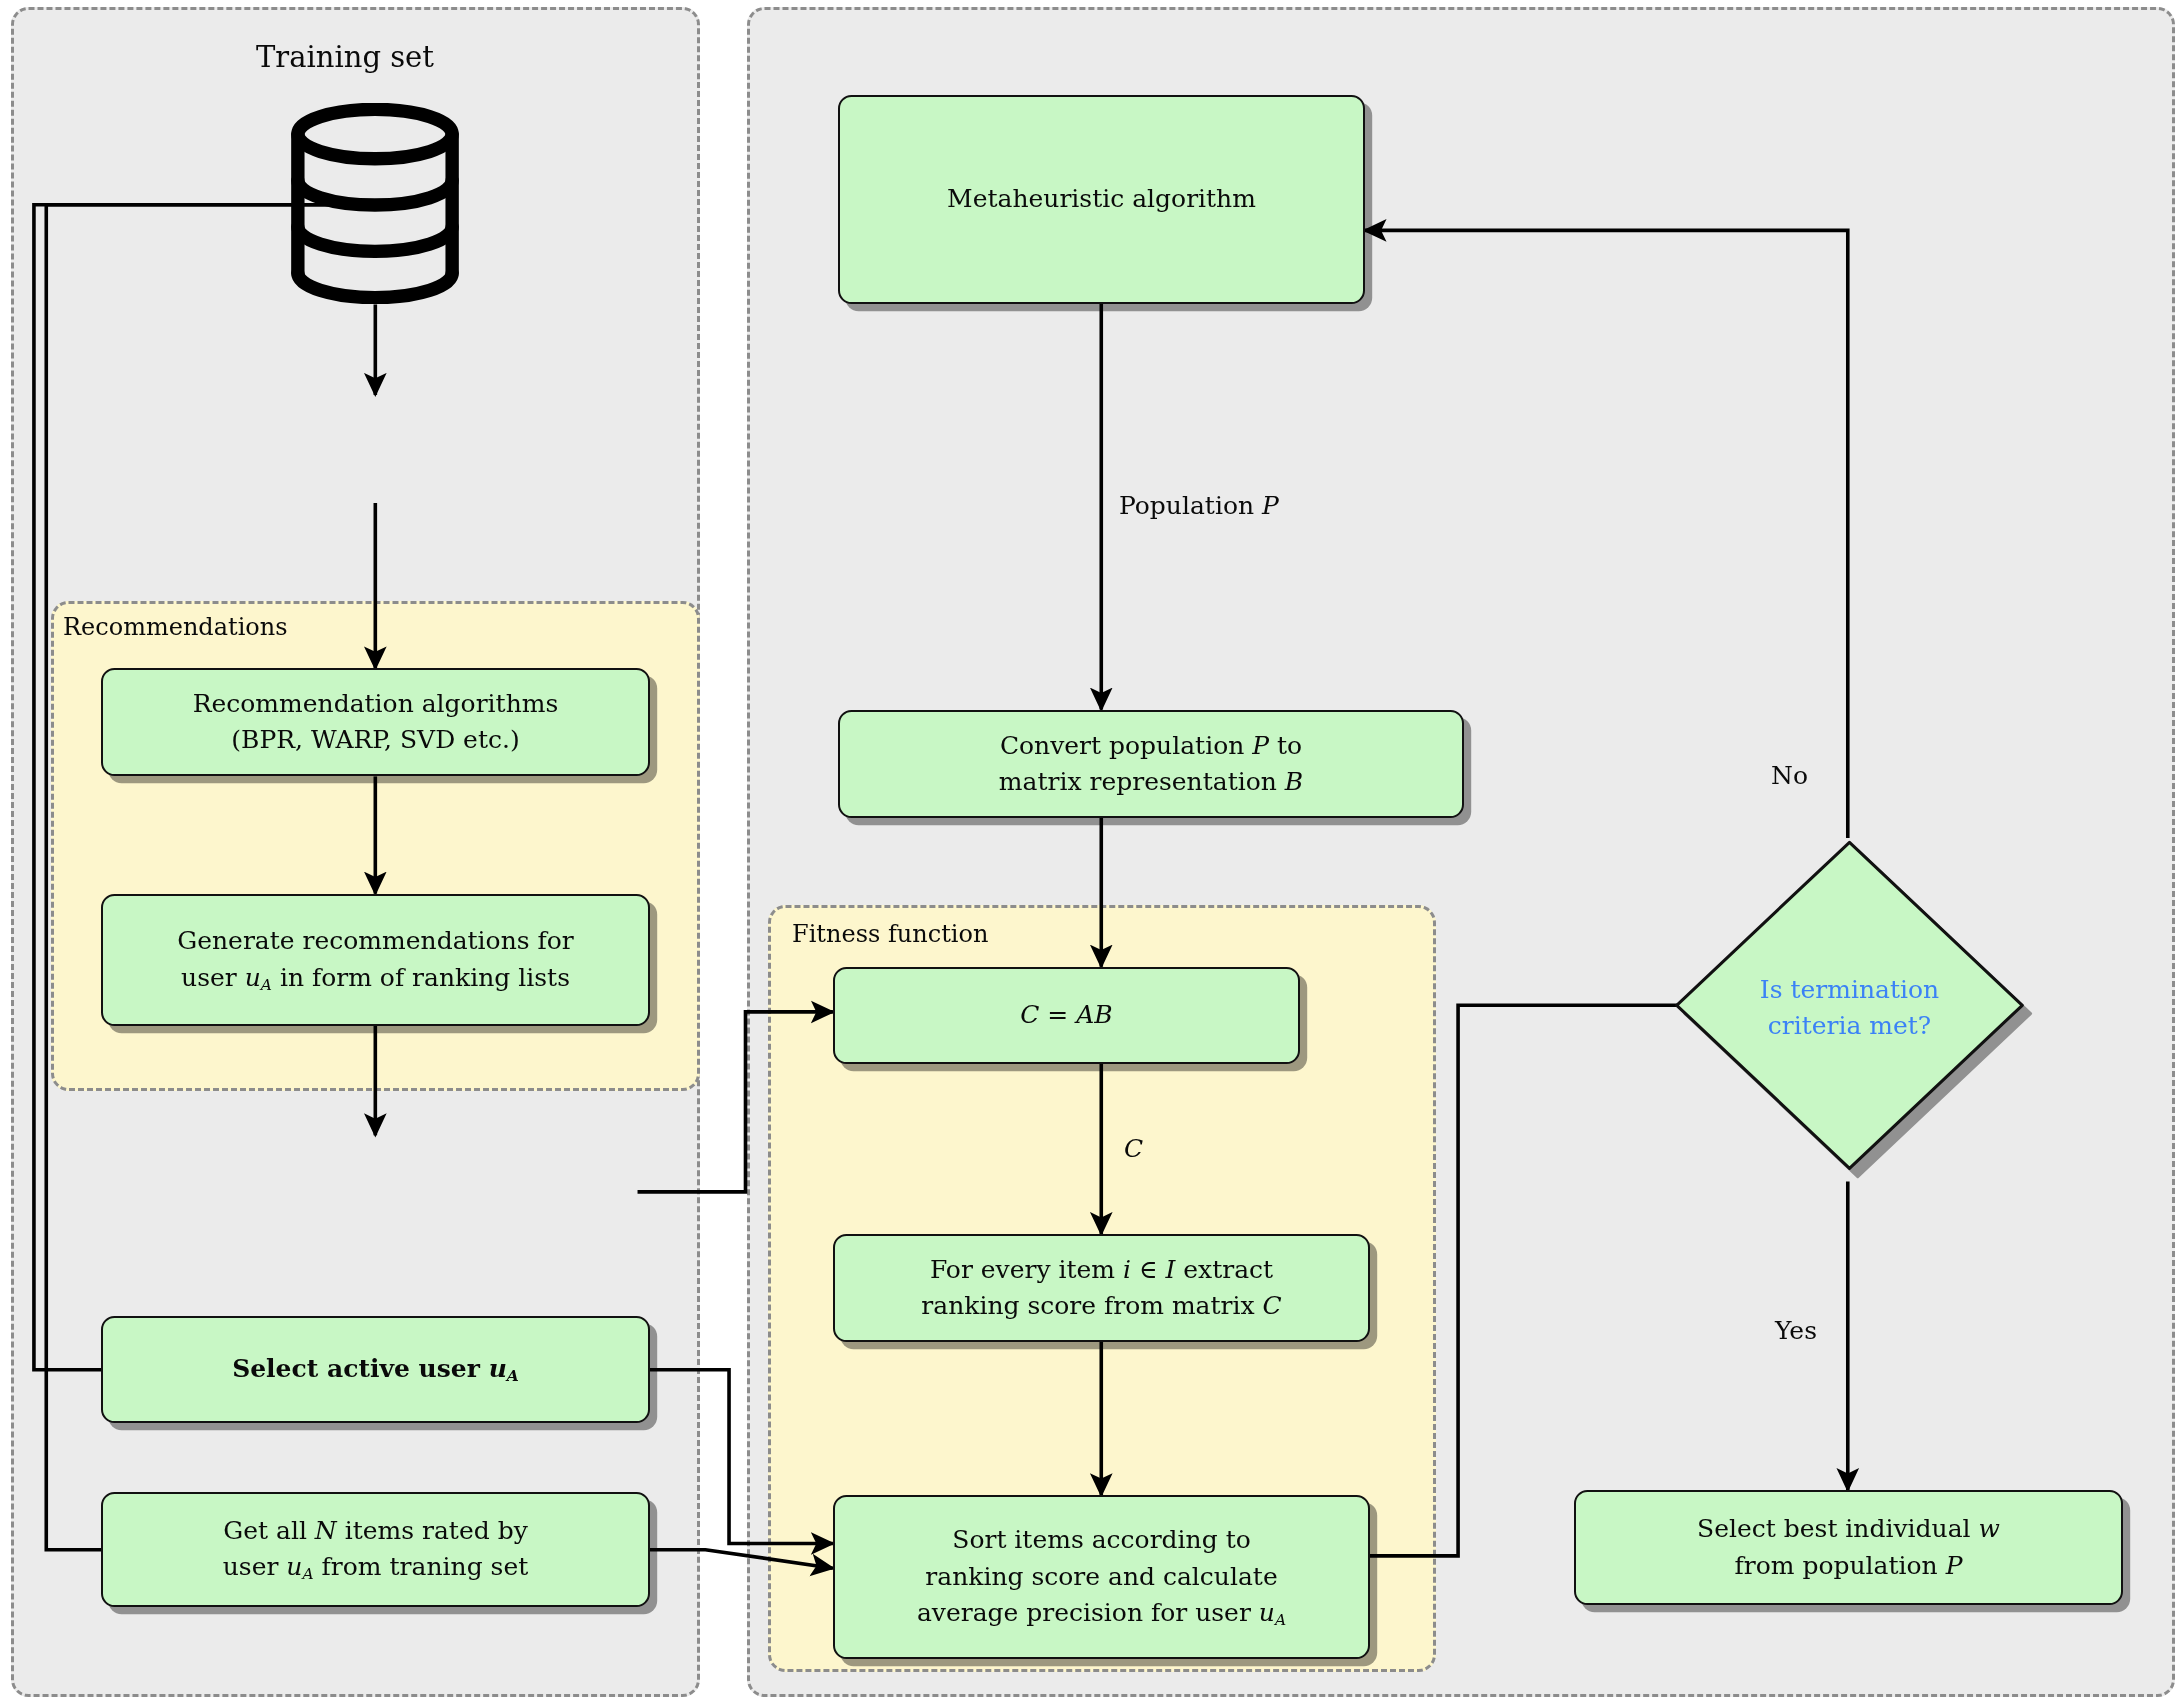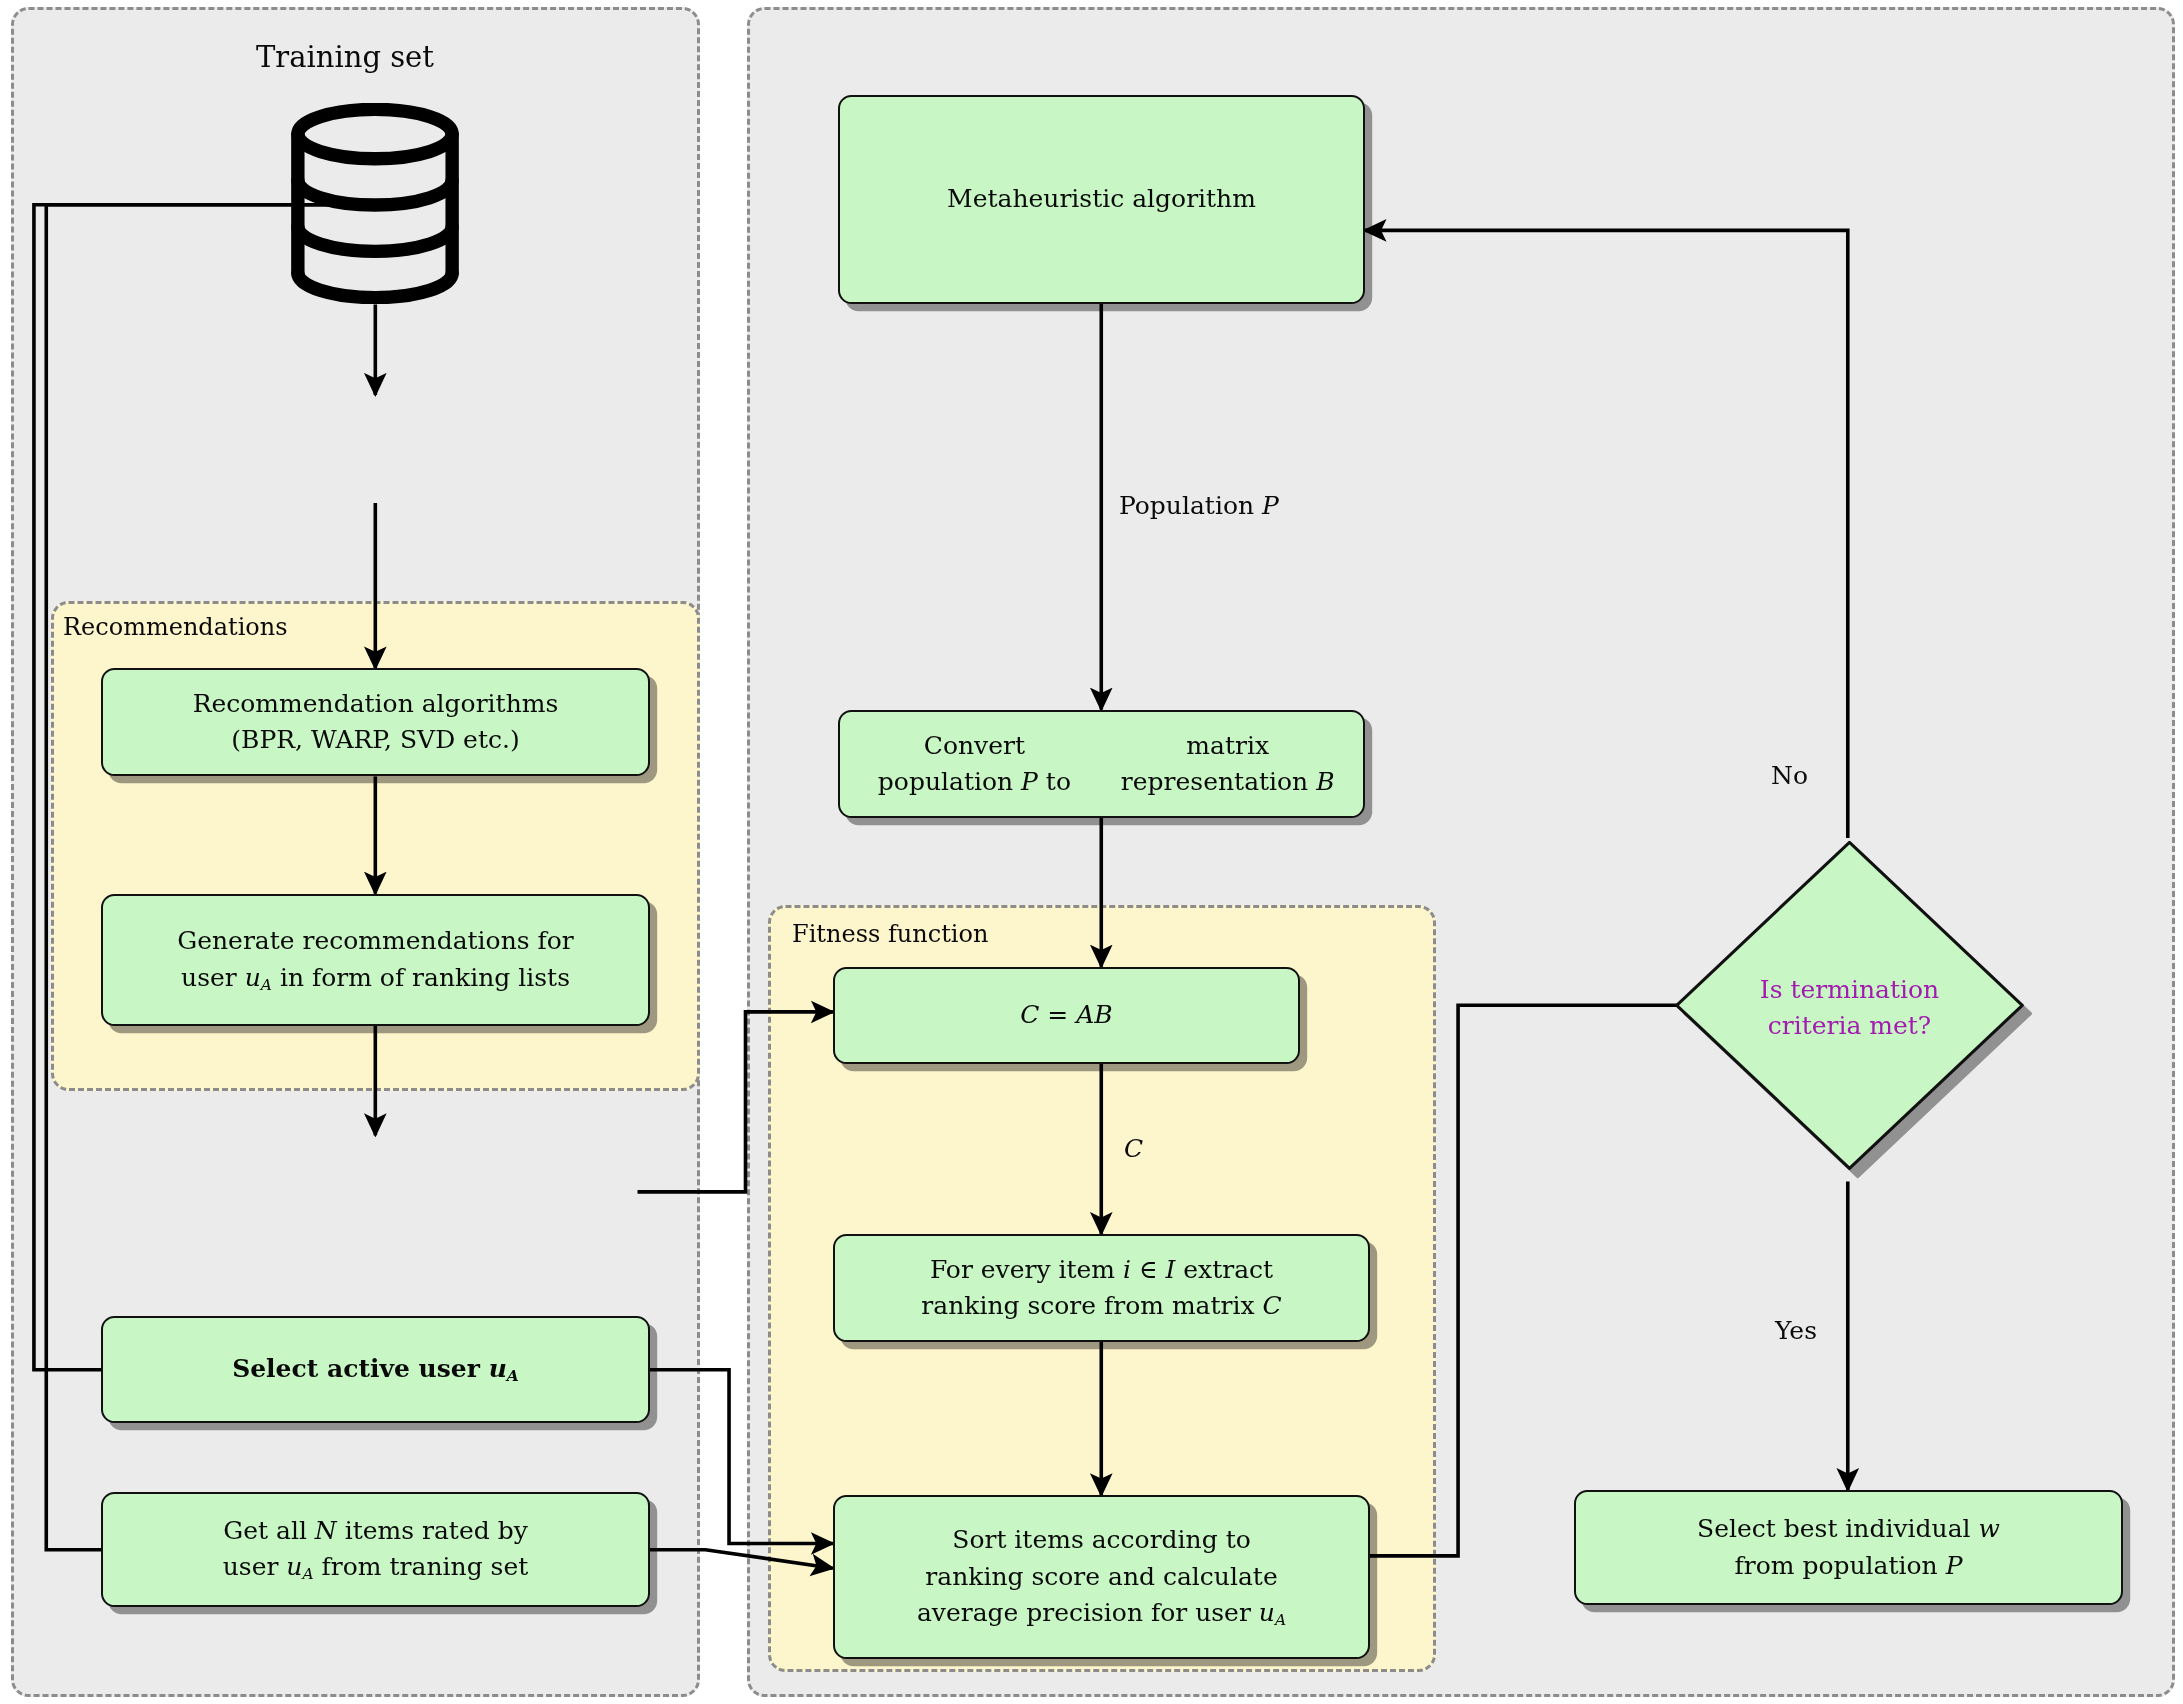--- a/index.html
+++ b/index.html
@@ -19,21 +19,21 @@
         text-align:center;color:#0a0a0a;line-height:1.45;padding:3.1px 8.2px;
         box-shadow:7.2px 7.2px 0 rgba(0,0,0,0.38);font-size:25px;}
   .node .ln{display:block;}
   .node em{font-style:italic;}
   .node .sub{font-size:0.62em;vertical-align:-0.28em;font-style:italic;}
 
   
   .diamond-wrap{position:absolute;}
   .diamond-text{position:absolute;left:0;top:0;width:100%;height:100%;
       display:flex;align-items:center;justify-content:center;text-align:center;
-      font-size:25px;line-height:1.45;color:#a21caf;}
+      font-size:25px;line-height:1.45;color:#3b82f6;}
 
   
   .db{position:absolute;}
 
   
   .elabel{position:absolute;font-size:25px;color:#0a0a0a;white-space:nowrap;}
   .elabel em{font-style:italic;}
 
   .title{position:absolute;font-size:29px;color:#0a0a0a;white-space:nowrap;}
 </style>
@@ -127,21 +127,21 @@
 
   <div class="node" style="left:101px;top:1492px;width:549px;height:115px;flex-direction:column;">
     <span class="ln">Get all&nbsp;<em>N</em>&nbsp;items rated by</span>
     <span class="ln">user&nbsp;<em>u</em><span class="sub">A</span>&nbsp;from traning set</span>
   </div>
 
   <div class="node" style="left:838px;top:95px;width:527px;height:209px;">
     <span class="ln">Metaheuristic algorithm</span>
   </div>
 
-  <div class="node" style="left:838px;top:710px;width:527px;height:108px;flex-direction:row;">
+  <div class="node" style="left:838px;top:710px;width:626px;height:108px;flex-direction:column;">
     <span class="ln">Convert population&nbsp;<em>P</em>&nbsp;to</span>
     <span class="ln">matrix representation&nbsp;<em>B</em></span>
   </div>
 
   <div class="node" style="left:833px;top:967px;width:467px;height:97px;">
     <span class="ln"><em>C</em>&nbsp;=&nbsp;<em>AB</em></span>
   </div>
 
   <div class="node" style="left:833px;top:1234px;width:537px;height:108px;flex-direction:column;">
     <span class="ln">For every item&nbsp;<em>i</em>&nbsp;∈&nbsp;<em>I</em>&nbsp;extract</span>

